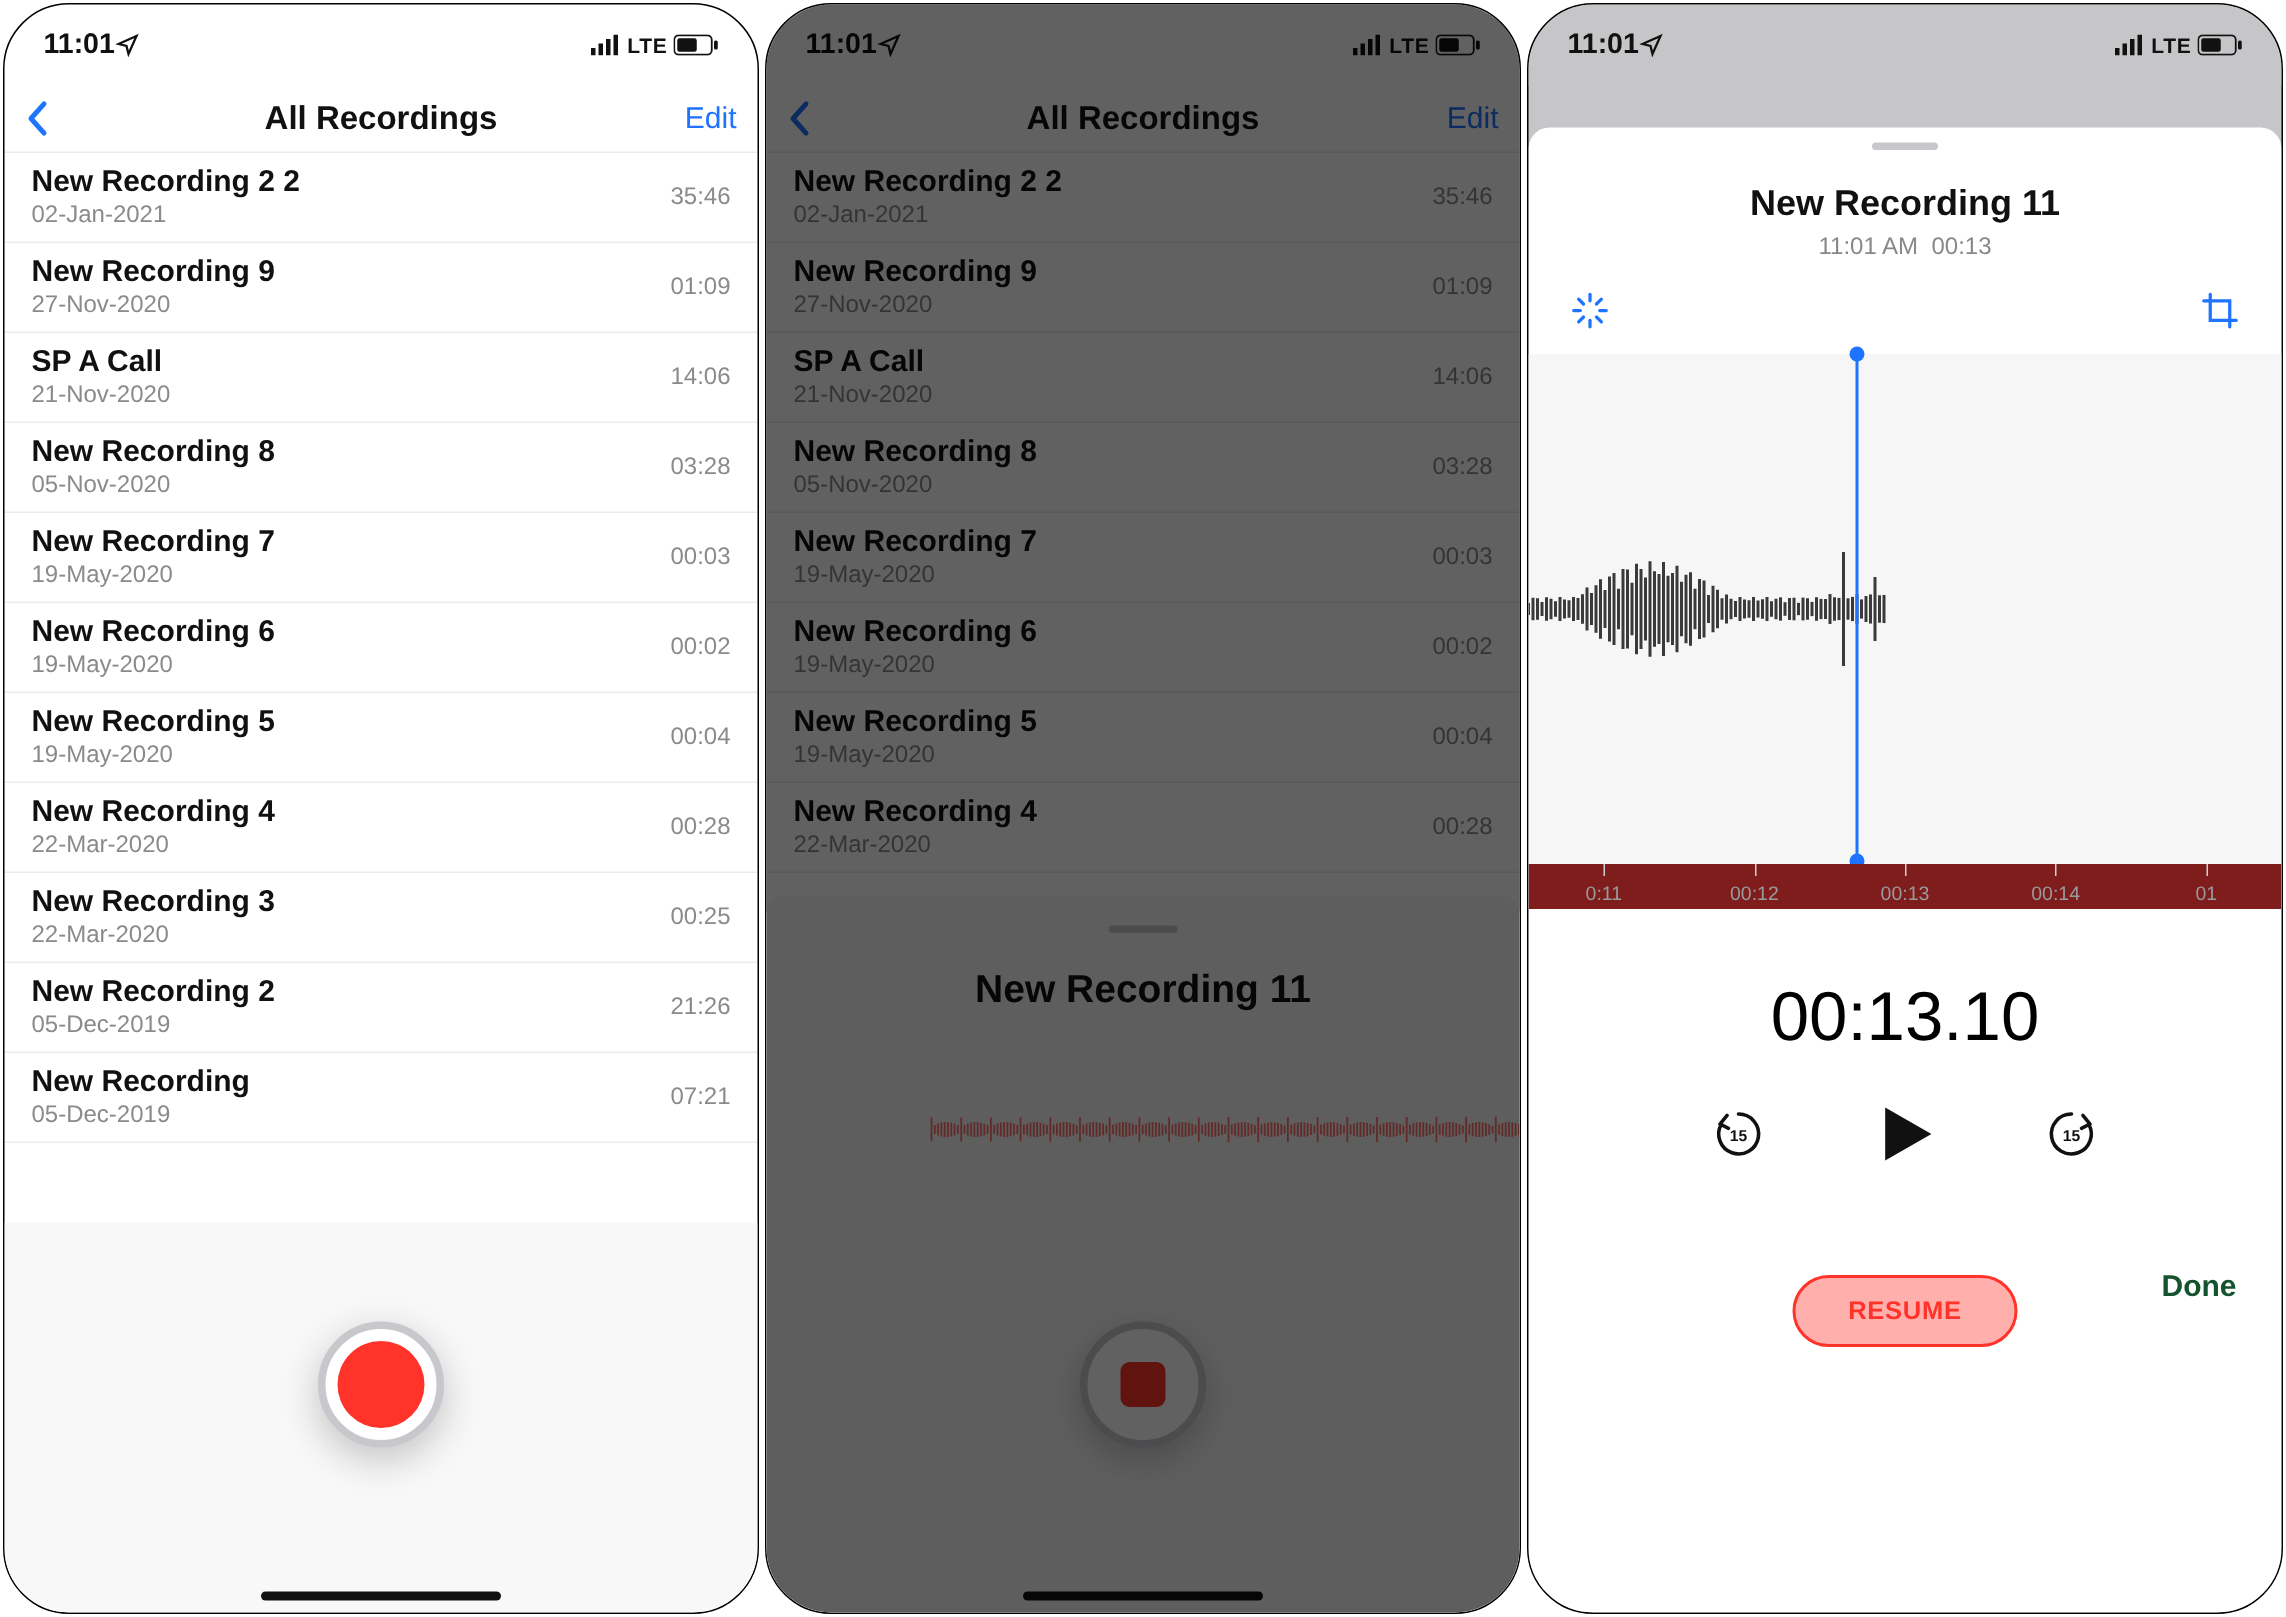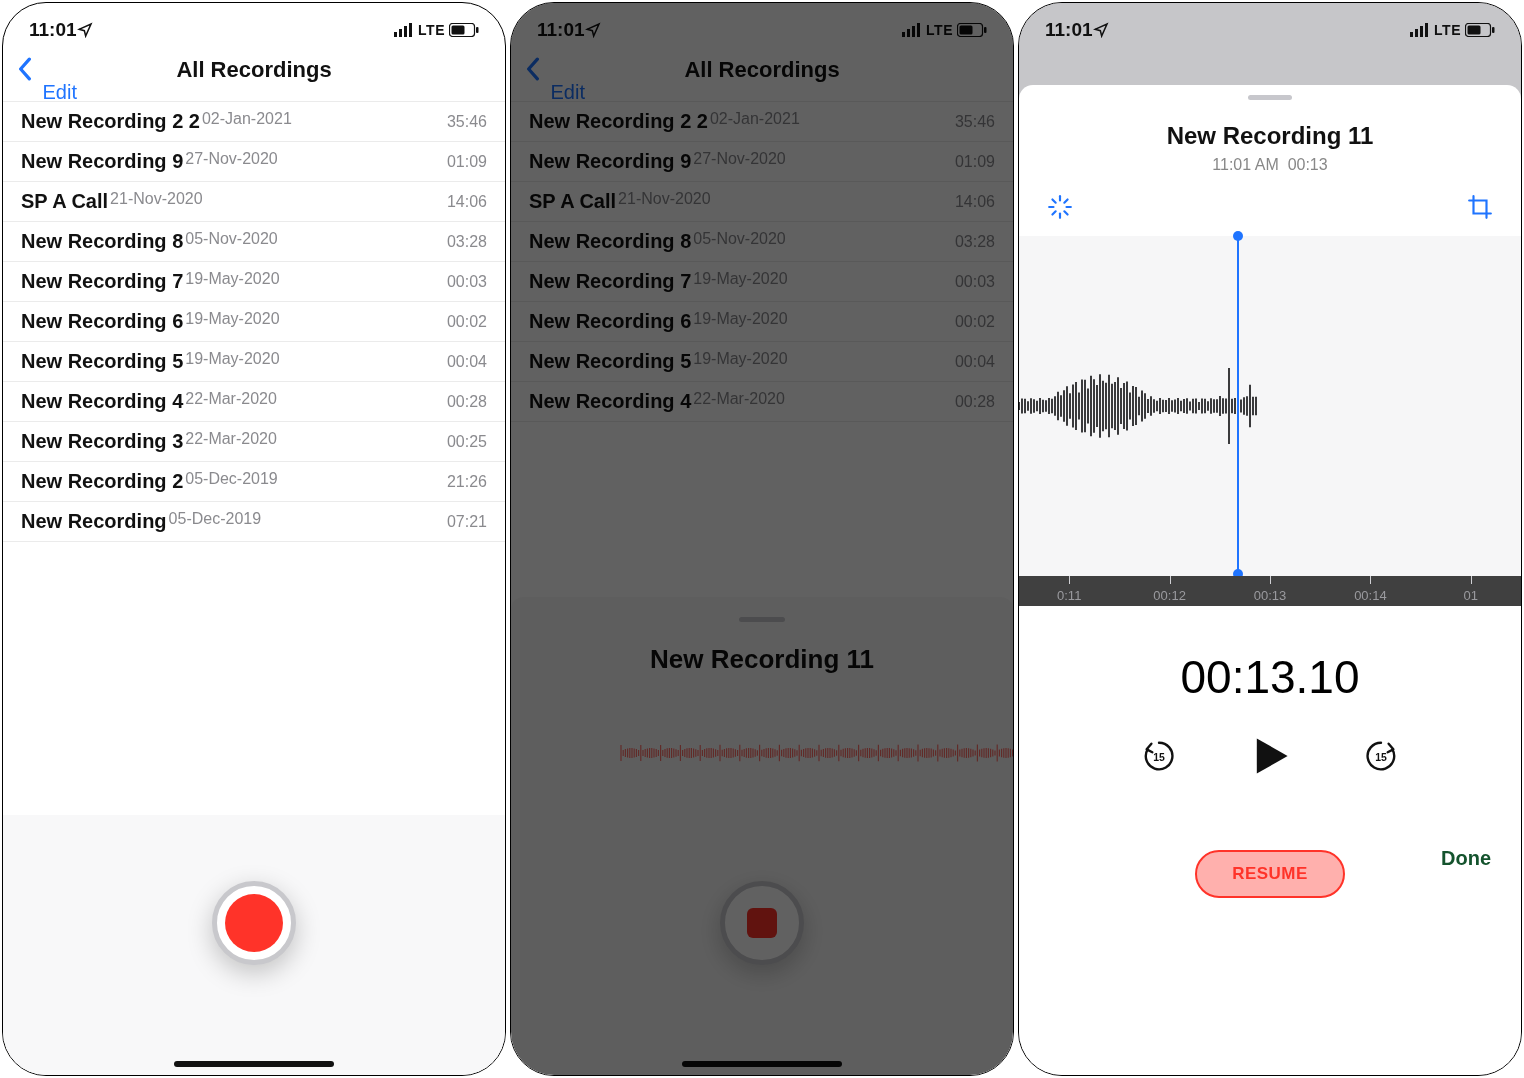--- a/index.html
+++ b/index.html
@@ -3,28 +3,28 @@
 <meta charset="utf-8">
 <style>
   * { box-sizing: border-box; margin: 0; padding: 0; }
   body { font-family: -apple-system, BlinkMacSystemFont, "Helvetica Neue", sans-serif; background:#e8e8e8; }
   .stage { display:flex; gap:4px; padding:2px; width:1524px; height:1078px; background:#fff; }
   .phone { position:relative; width:506px; height:1074px; border-radius:44px; overflow:hidden; background:#fff; border:1px solid #000; }
   .status-bar { display:flex; justify-content:space-between; align-items:center; padding:0 26px; height:54px; font-size:19px; font-weight:600; color:#111; }
   .status-right { display:flex; align-items:center; gap:4px; font-size:14px; }
   .status-right .lte { font-weight:600; letter-spacing:0.5px; }
   .sb-icons { display:flex; align-items:center; gap:0; }
-  .nav { display:flex; justify-content:space-between; height:44px; padding:0 14px;flex-direction:column; }
+  .nav { display:flex; align-items:center; justify-content:space-between; height:44px; padding:0 14px; }
   .nav-title { font-size:22px; font-weight:600; color:#111; position:absolute; left:0; right:0; text-align:center; pointer-events:none;}
   .nav-left, .nav-right { width:60px; display:flex; align-items:center; }
   .nav-right { justify-content:flex-end; }
   .edit { color:#1f74ff; font-size:20px; }
   .list { border-top:1px solid rgba(0,0,0,0.08); }
   .row { padding:8px 18px 8px 18px; border-bottom:1px solid rgba(0,0,0,0.08); display:flex; align-items:center; justify-content:space-between; }
-  .row-left { display:flex; flex-direction:row; gap:2px; }
+  .row-left { display:flex; flex-direction:column; gap:2px; }
   .row-title { font-size:20px; font-weight:600; color:#111; }
   .row-sub { font-size:16px; color:#8a8a8e; }
   .row-dur { font-size:16px; color:#8a8a8e; }
   .record-wrap { position:absolute; left:0; right:0; bottom:0; height:260px; background:#f8f8f9; display:flex; align-items:flex-start; justify-content:center; }
   .record-btn { position:absolute; bottom:110px; width:84px; height:84px; border-radius:50%; background:#fff; border:5px solid #c8c8cc; display:flex; align-items:center; justify-content:center; box-shadow:0 8px 26px rgba(0,0,0,0.22); }
   .record-inner-start { width:58px; height:58px; border-radius:50%; background:#ff3329; }
   .record-inner-stop { width:30px; height:30px; border-radius:6px; background:#ff3329; }
   .home-ind { position:absolute; bottom:8px; left:50%; transform:translateX(-50%); width:160px; height:6px; border-radius:3px; background:#111; }
   .dim { position:absolute; inset:0; background:rgba(0,0,0,0.62); pointer-events:none; }
   .sheet { position:absolute; left:0; right:0; bottom:0; height:478px; background:#f8f8f8; border-top-left-radius:12px; border-top-right-radius:12px; text-align:center; padding-top:20px; color:#111;}
@@ -35,21 +35,21 @@
   .card { position:absolute; top:82px; left:0; right:0; bottom:0; background:#fff; border-top-left-radius:14px; border-top-right-radius:14px; }
   .card .grab { width:44px; height:5px; background:#c7c7cc; border-radius:3px; margin:10px auto 22px; }
   .card-title { text-align:center; font-size:24px; font-weight:600; color:#111; }
   .card-sub { text-align:center; font-size:16px; color:#888; margin-top:6px; }
   .tool-row { display:flex; justify-content:space-between; padding:20px 28px 8px; }
   .wave-area { position:relative; height:370px; background:#f6f6f7; margin-top:8px; }
   .playhead { position:absolute; top:0; bottom:32px; left:218px; width:2px; background:#1f74ff; }
   .playhead::before, .playhead::after { content:""; position:absolute; left:-4px; width:10px; height:10px; background:#1f74ff; border-radius:50%; }
   .playhead::before { top:-5px; }
   .playhead::after { bottom:-5px; }
-  .ruler { position:absolute; left:0; right:0; bottom:0; height:30px; display:flex; font-size:13px; color:#9a9a9e; background:#404040;justify-content:space-between;}
+  .ruler { position:absolute; left:0; right:0; bottom:0; height:30px; display:flex; font-size:13px; color:#9a9a9e; background:#7f1d1d;justify-content:space-between;}
   .tick { flex:1; position:relative; text-align:center; padding-top:12px;}
   .tick::before { content:""; position:absolute; top:0; left:50%; width:1px; height:8px; background:#d0d0d4; }
   .big-time { text-align:center; font-size:46px; font-weight:500; margin-top:44px; font-variant-numeric:tabular-nums;}
   .controls { display:flex; justify-content:center; align-items:center; gap:70px; margin-top:30px; }
   .resume-btn { width:150px; height:48px; border:2px solid #ff3329; background:#ffb0ad; color:#ff3329; border-radius:26px; font-size:17px; font-weight:700; letter-spacing:0.5px;margin-top:32px; }
   .done { color:#14532d; font-size:20px; font-weight:600; }
   .bottom-row { display:flex; align-items:center; justify-content:space-between; padding:40px 30px 0; }
   .wave-svg-small line { stroke:#ff726b; stroke-width:1.2; }
   .wave-big line { stroke:#3a3a3c; stroke-width:2; }
   .blue-icon { color:#1f74ff; }

